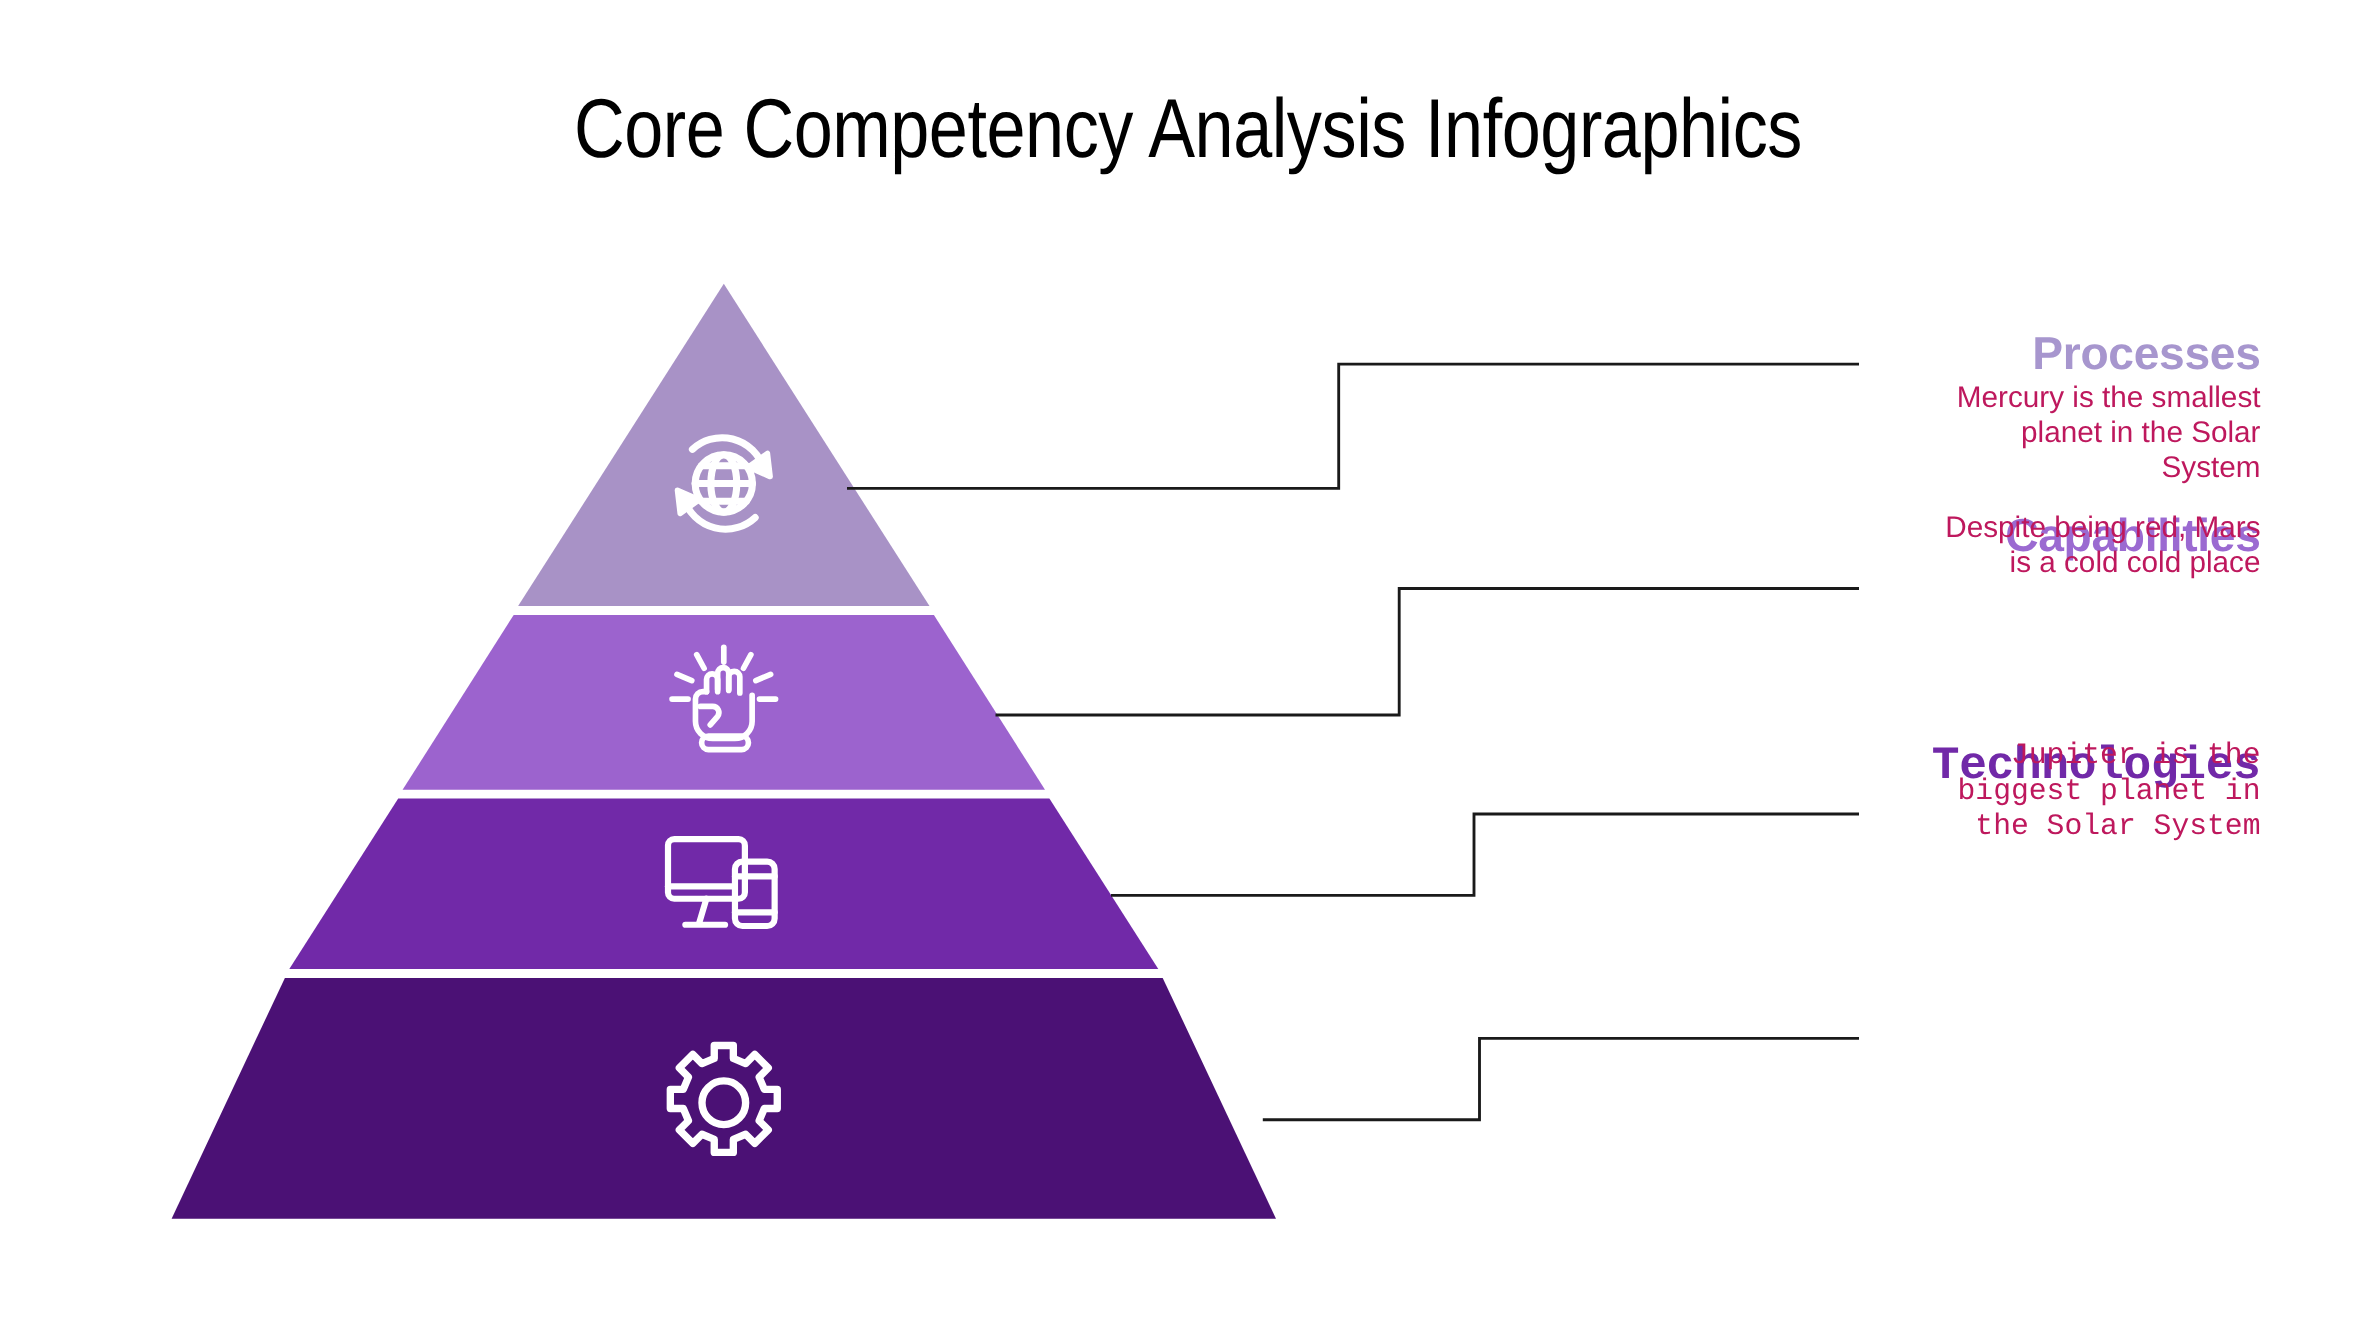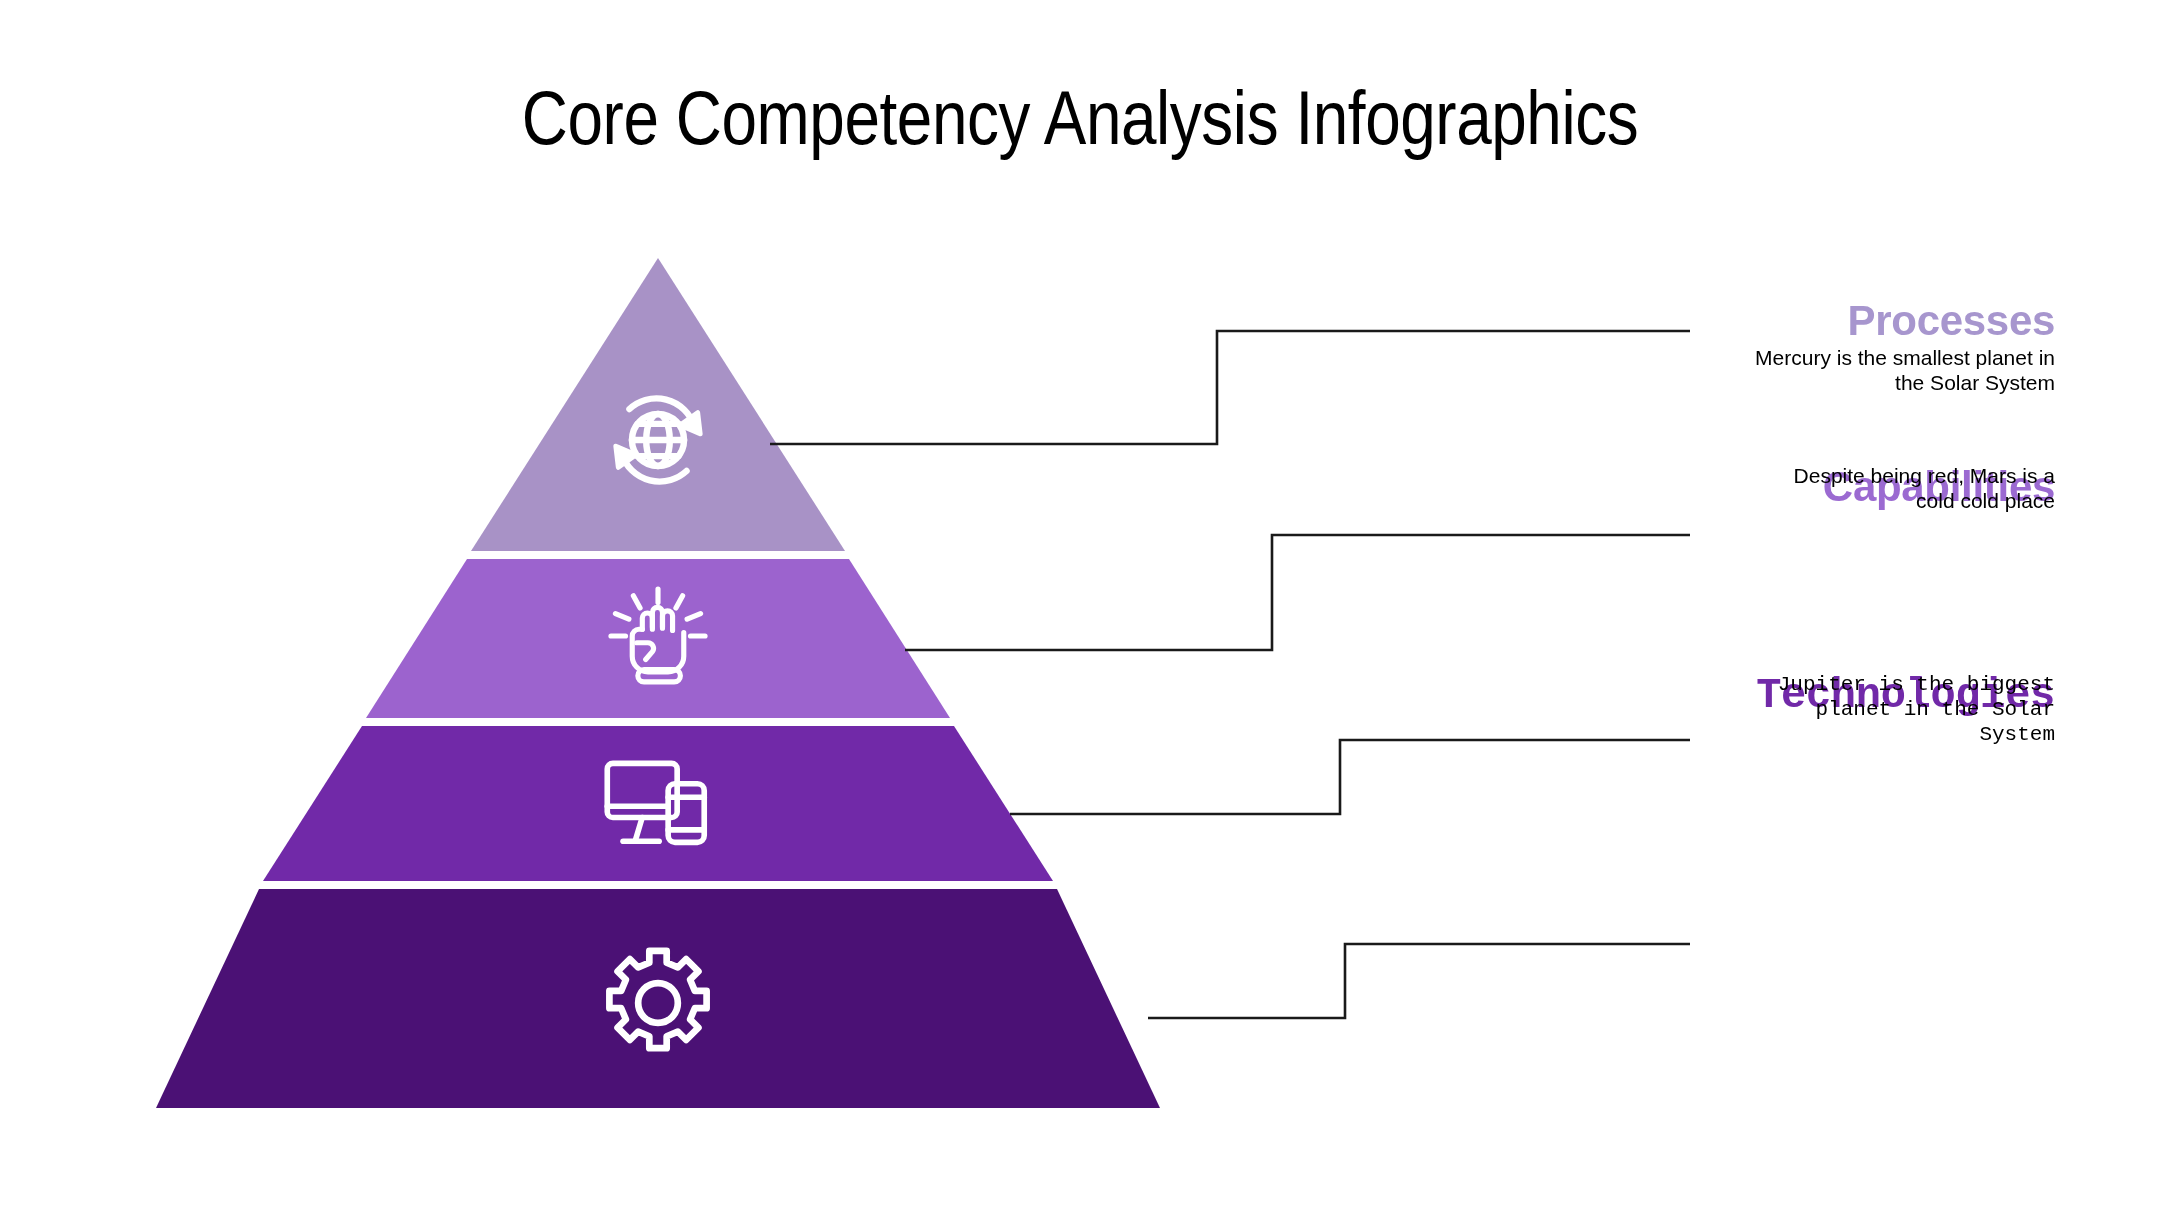--- a/index.html
+++ b/index.html
@@ -73,22 +73,22 @@
   }
   .label-title {
     font-size: 42px;
     font-weight: bold;
     line-height: 1.0;
     margin: 0;
     word-break: break-all;
     letter-spacing: -0.3px;
   }
   .label-body {
-    font-size: 21px;
-    color: #000000;
+    font-size: 27px;
+    color: #be185d;
     line-height: 1.18;
     margin: 0;
     margin-top: -6px;
     position: relative;
   }
 </style>
 </head>
 <body>
 
 <div id="slide">

